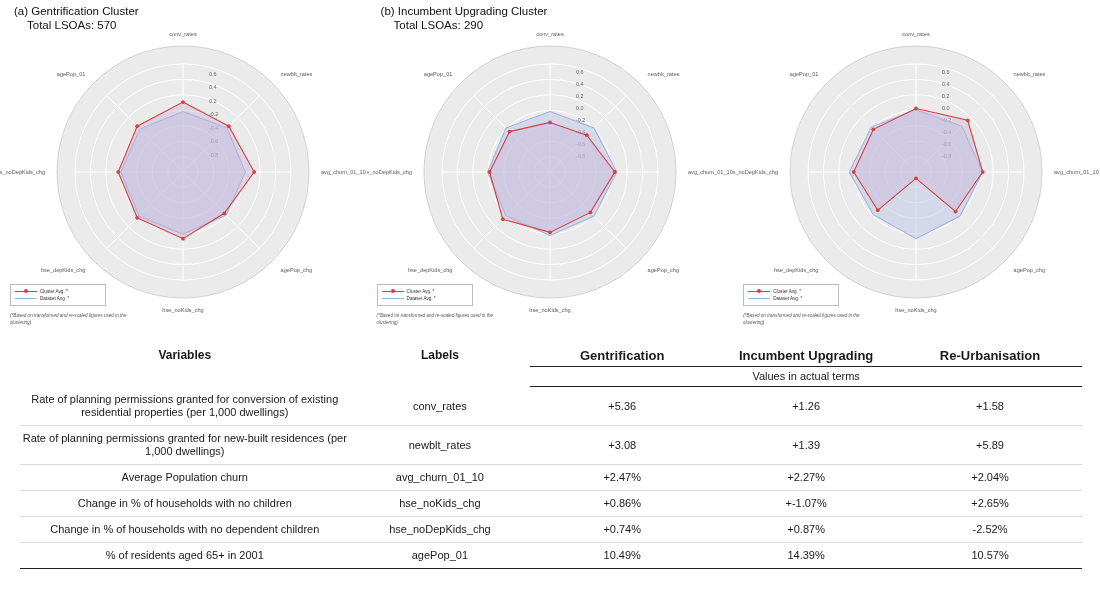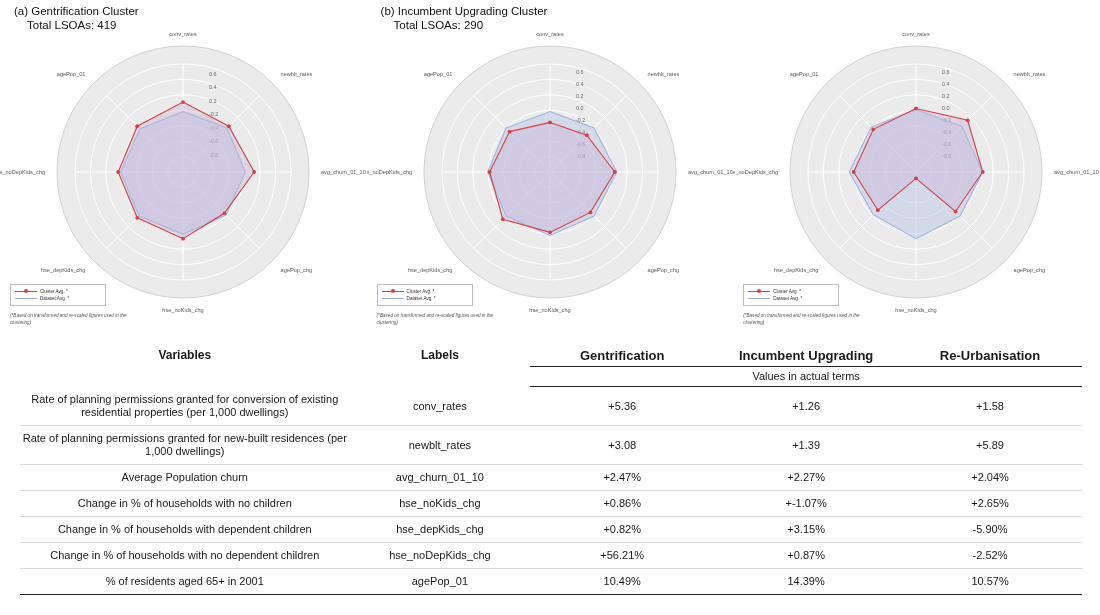--- a/index.html
+++ b/index.html
@@ -65,21 +65,21 @@
 <body>
 
 <div class="page">
 
   <div class="panels">
 
     <div class="panel">
       <div class="panel-caption">
         <div class="ttl"><span>(a)</span>
           <span>Gentrification Cluster</span></div>
-        <div class="sub">Total LSOAs: 419</div>
+        <div class="sub">Total LSOAs: 570</div>
       </div>
       <div class="radar-wrap">
         <svg class="radar" id="svg-a" width="366" height="300" viewBox="0 0 366 300">
             <circle cx="183" cy="146" r="126" fill="#ebebeb"></circle>
             <circle cx="183" cy="146" r="126" fill="none" stroke="#d2d2d2" stroke-width="1"></circle>
             <circle cx="183" cy="146" r="15.428571428571429" fill="none" stroke="#ffffff" stroke-width="1"></circle>
             <circle cx="183" cy="146" r="30.857142857142858" fill="none" stroke="#ffffff" stroke-width="1"></circle>
             <circle cx="183" cy="146" r="46.285714285714285" fill="none" stroke="#ffffff" stroke-width="1"></circle>
             <circle cx="183" cy="146" r="61.714285714285715" fill="none" stroke="#ffffff" stroke-width="1"></circle>
             <circle cx="183" cy="146" r="77.14285714285714" fill="none" stroke="#ffffff" stroke-width="1"></circle>
@@ -308,30 +308,23 @@
             <td>+2.04%</td>
           </tr>
           <tr>
             <td class="var">Change in % of households with no children</td>
             <td>hse_noKids_chg</td>
             <td>+0.86%</td>
             <td>+-1.07%</td>
             <td>+2.65%</td>
           </tr>
           <tr>
-            <td class="var">Change in % of households with dependent children</td>
-            <td>hse_depKids_chg</td>
-            <td>+0.82%</td>
-            <td>+3.15%</td>
-            <td>-5.90%</td>
-          </tr>
-          <tr>
             <td class="var">Change in % of households with no dependent children</td>
             <td>hse_noDepKids_chg</td>
-            <td>+56.21%</td>
+            <td>+0.74%</td>
             <td>+0.87%</td>
             <td>-2.52%</td>
           </tr>
           <tr>
             <td class="var">% of residents aged 65+ in 2001</td>
             <td>agePop_01</td>
             <td>10.49%</td>
             <td>14.39%</td>
             <td>10.57%</td>
           </tr>

